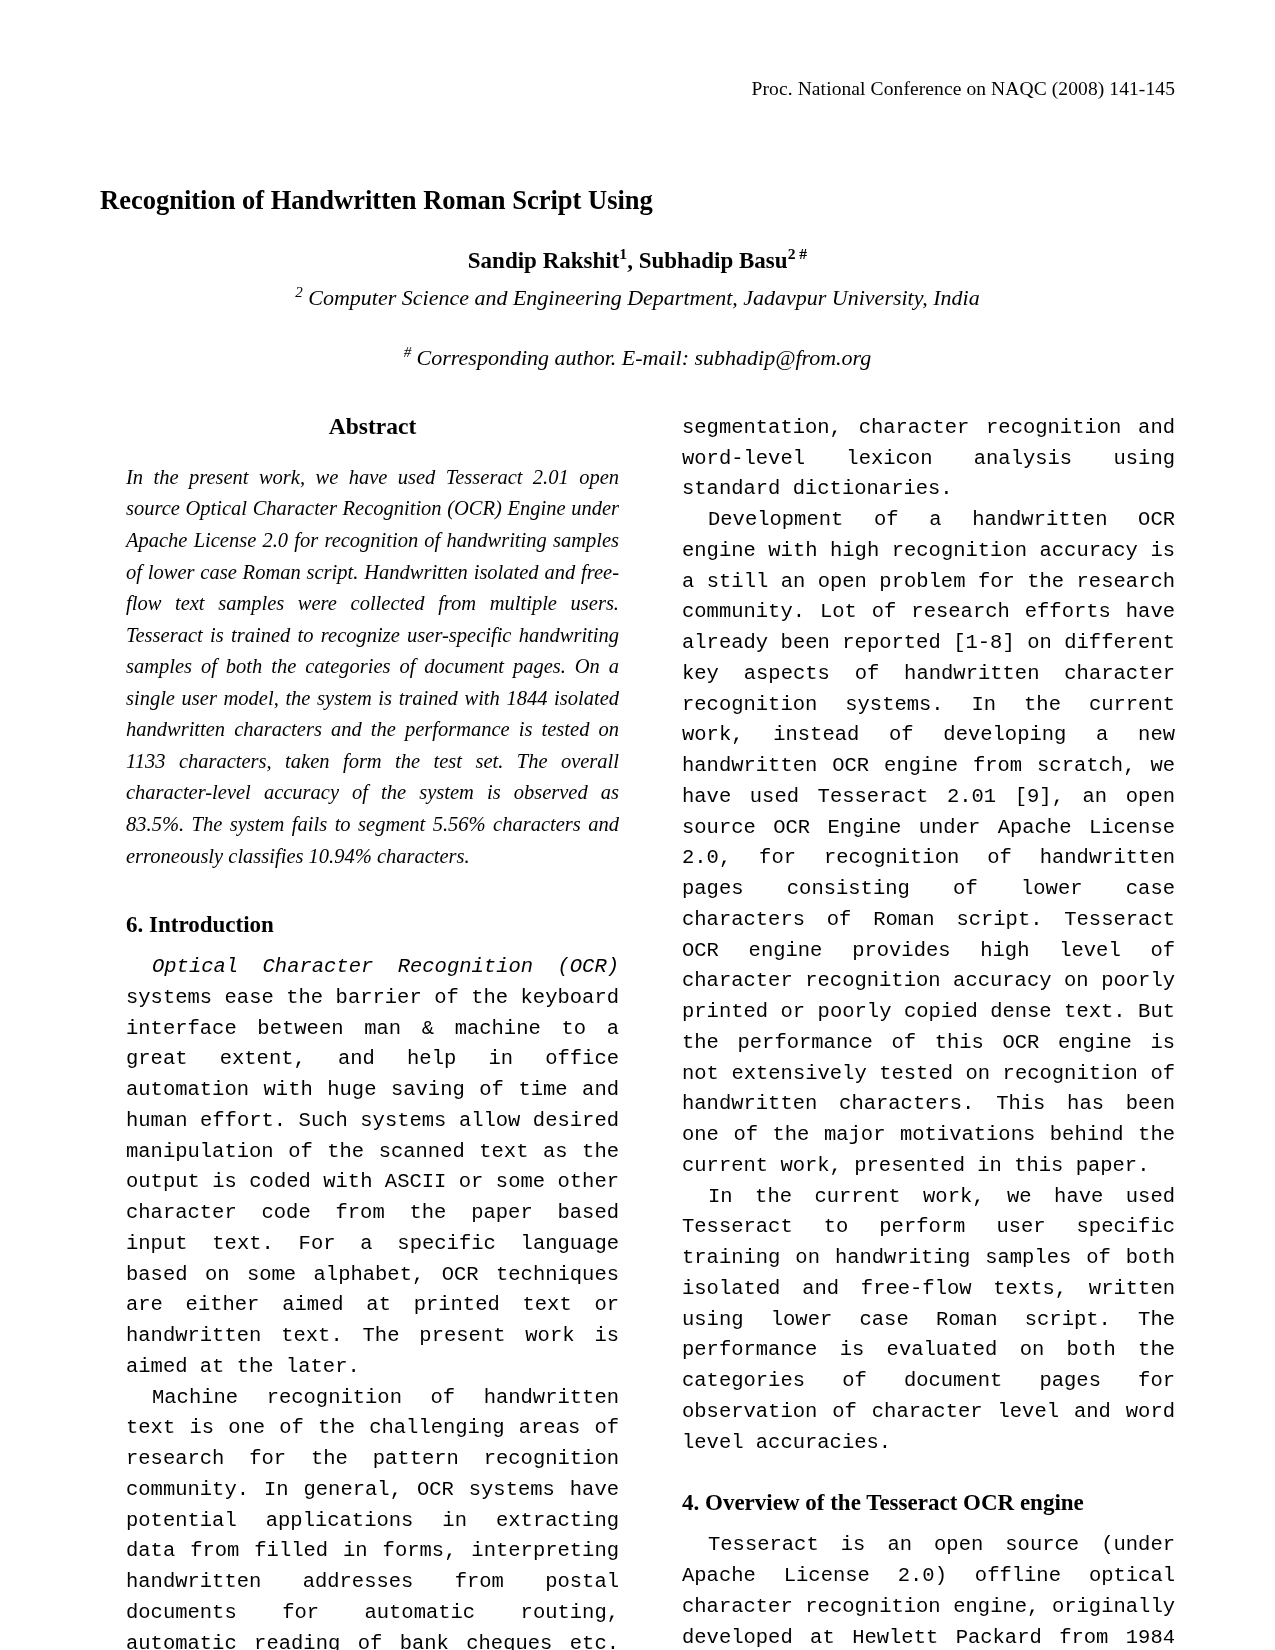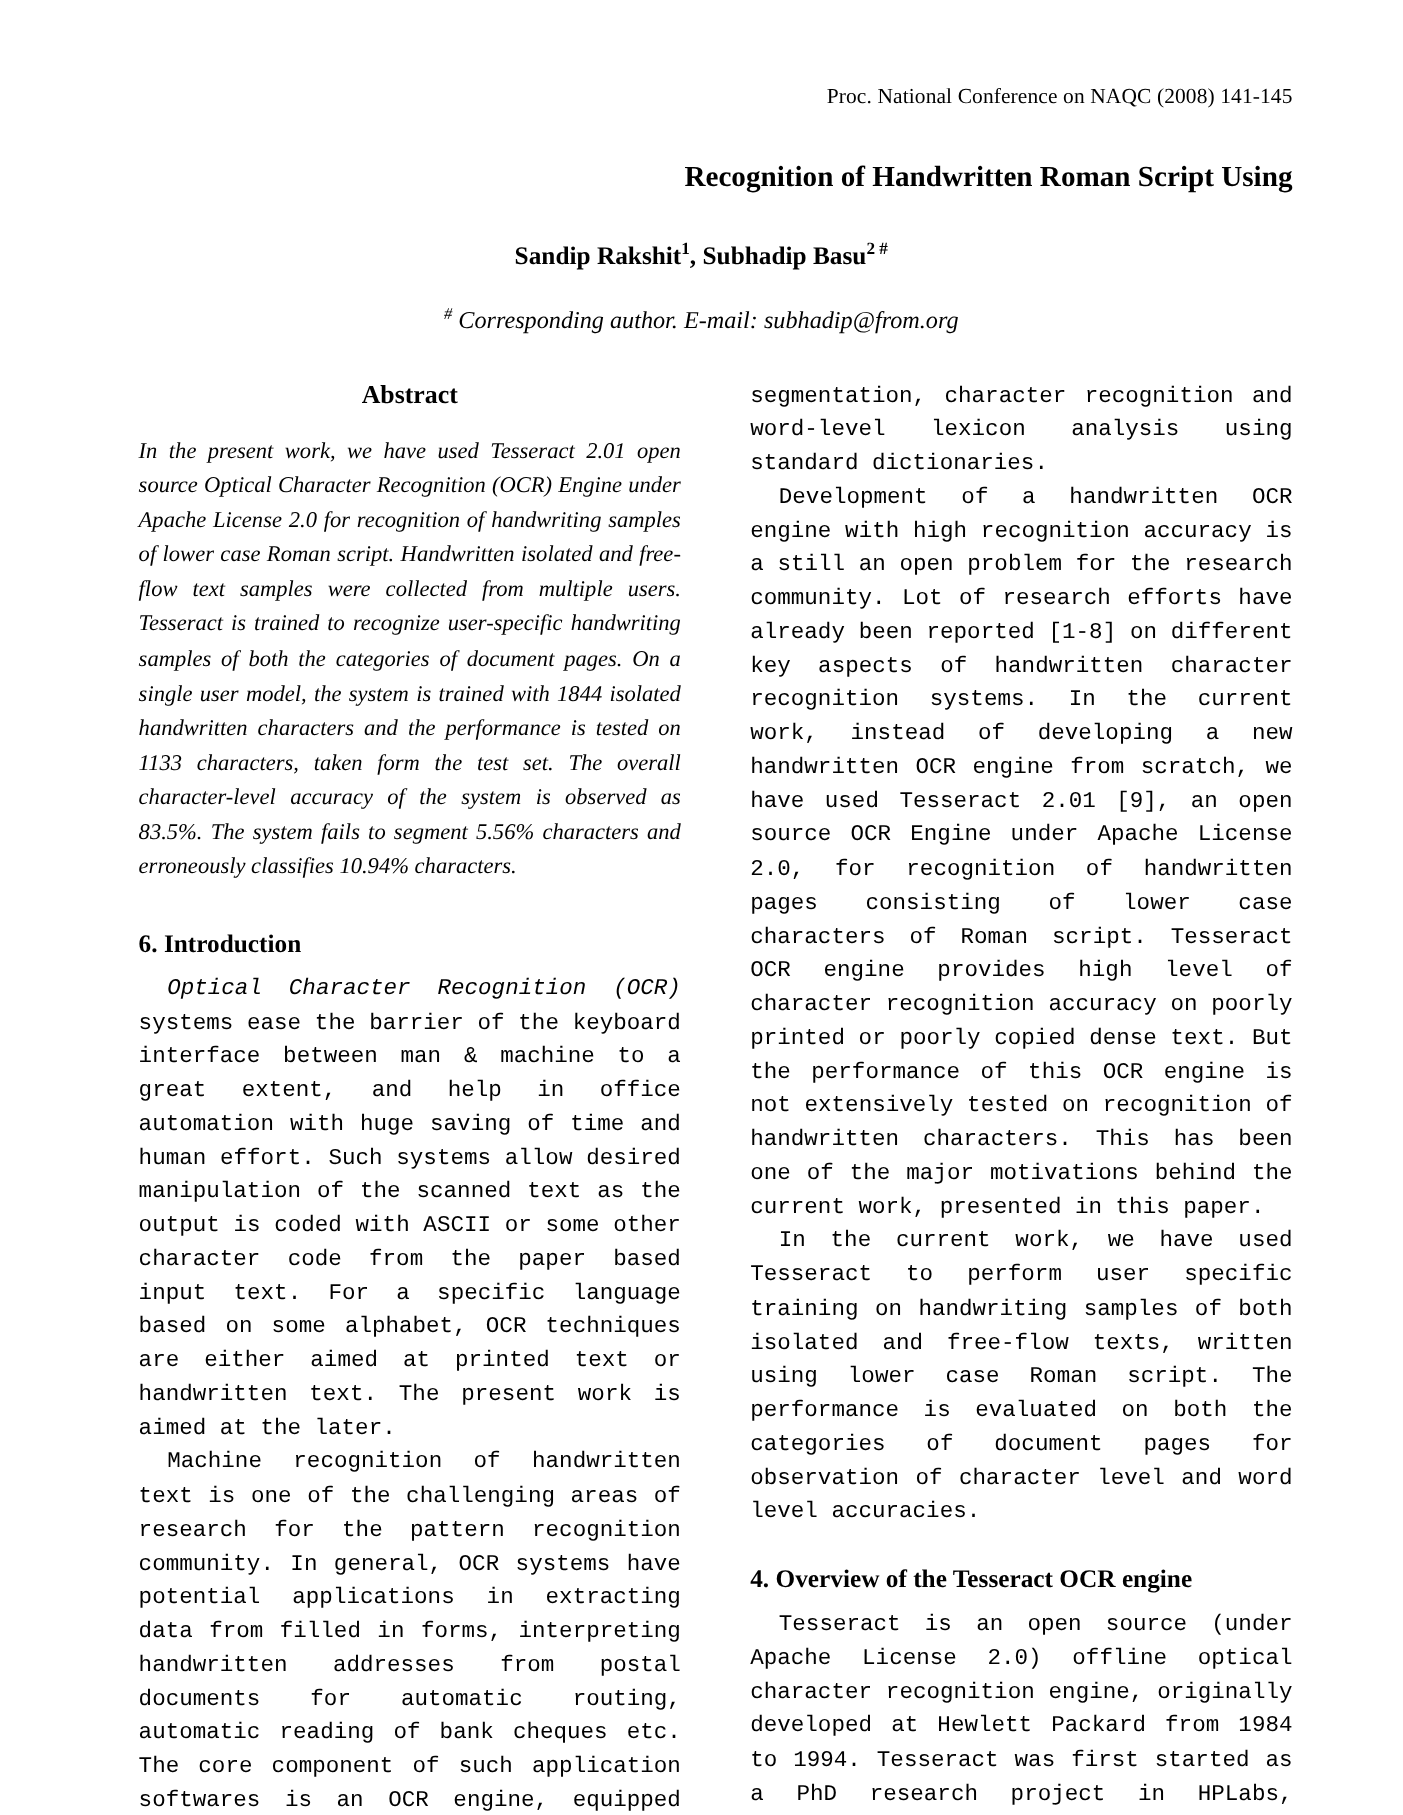--- a/index.html
+++ b/index.html
@@ -21,31 +21,31 @@
     padding: 72px 100px 60px 100px;
   }
   .header-line {
     text-align: right;
     font-size: 19.5px;
     letter-spacing: 0.1px;
     margin-top: 6px;
     margin-bottom: 0;
   }
   .title-block {
-    margin-top: 42px;
-    text-align: right;
+    margin-top: 82px;
+    text-align: left;
   }
   .paper-title {
     font-size: 26.5px;
     font-weight: bold;
     line-height: 1.42;
     margin: 0;
   }
   .authors {
-    margin-top: 40px;
+    margin-top: 28px;
     text-align: center;
     font-size: 23px;
     font-weight: bold;
   }
   .affiliations {
     margin-top: 8px;
     text-align: center;
     font-size: 22px;
     font-style: italic;
     line-height: 1.42;
@@ -124,20 +124,21 @@
     <div class="paper-title">
       <span>Recognition of Handwritten Roman Script Using</span><br>
     </div>
   </div>
 
   <div class="authors">
     <span>Sandip Rakshit</span><sup>1</sup><span>, </span><span>Subhadip Basu</span><sup>2 #</sup>
   </div>
 
   <div class="affiliations">
+    <span class="affil-line"><sup>2</sup> <span>Computer Science and Engineering Department, Jadavpur University, India</span></span>
   </div>
 
   <div class="corresponding">
     <sup>#</sup> <span>Corresponding author. E-mail: subhadip@from.org</span>
   </div>
 
   <div class="columns">
 
     <div class="col left-col">
       <div class="abstract-heading">Abstract</div>

